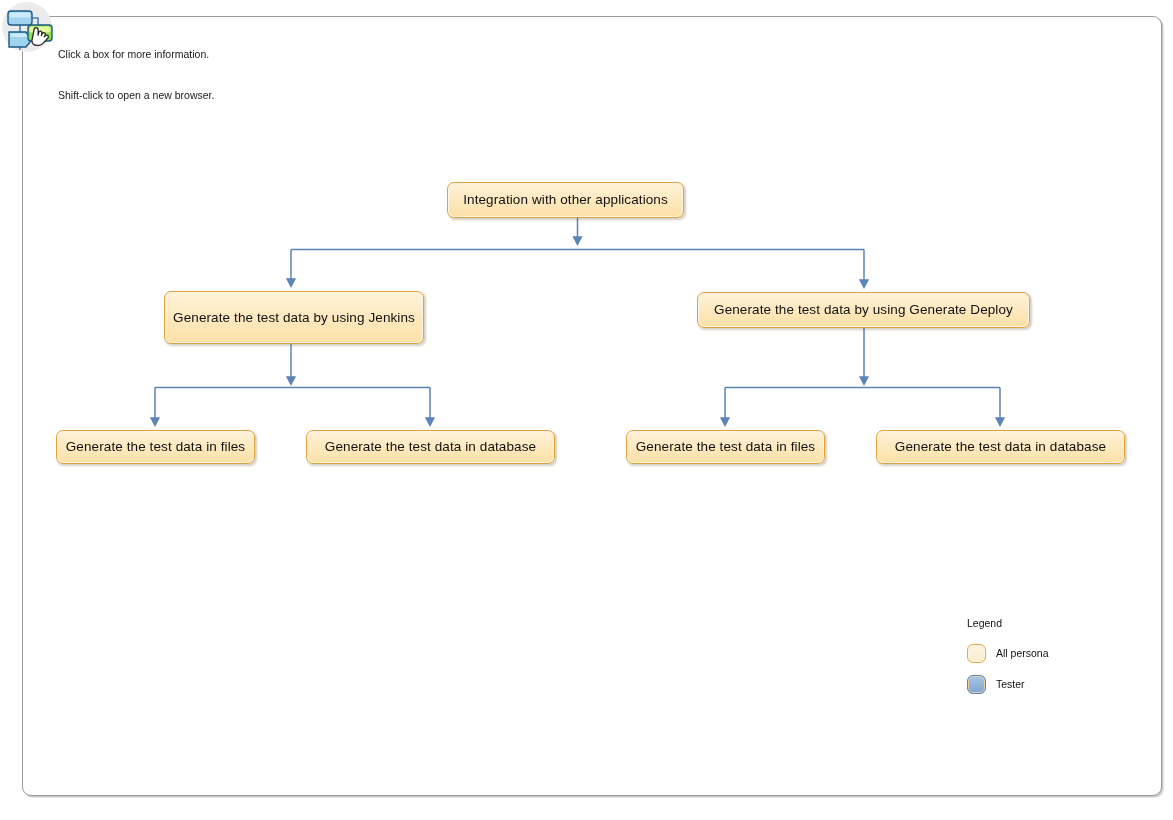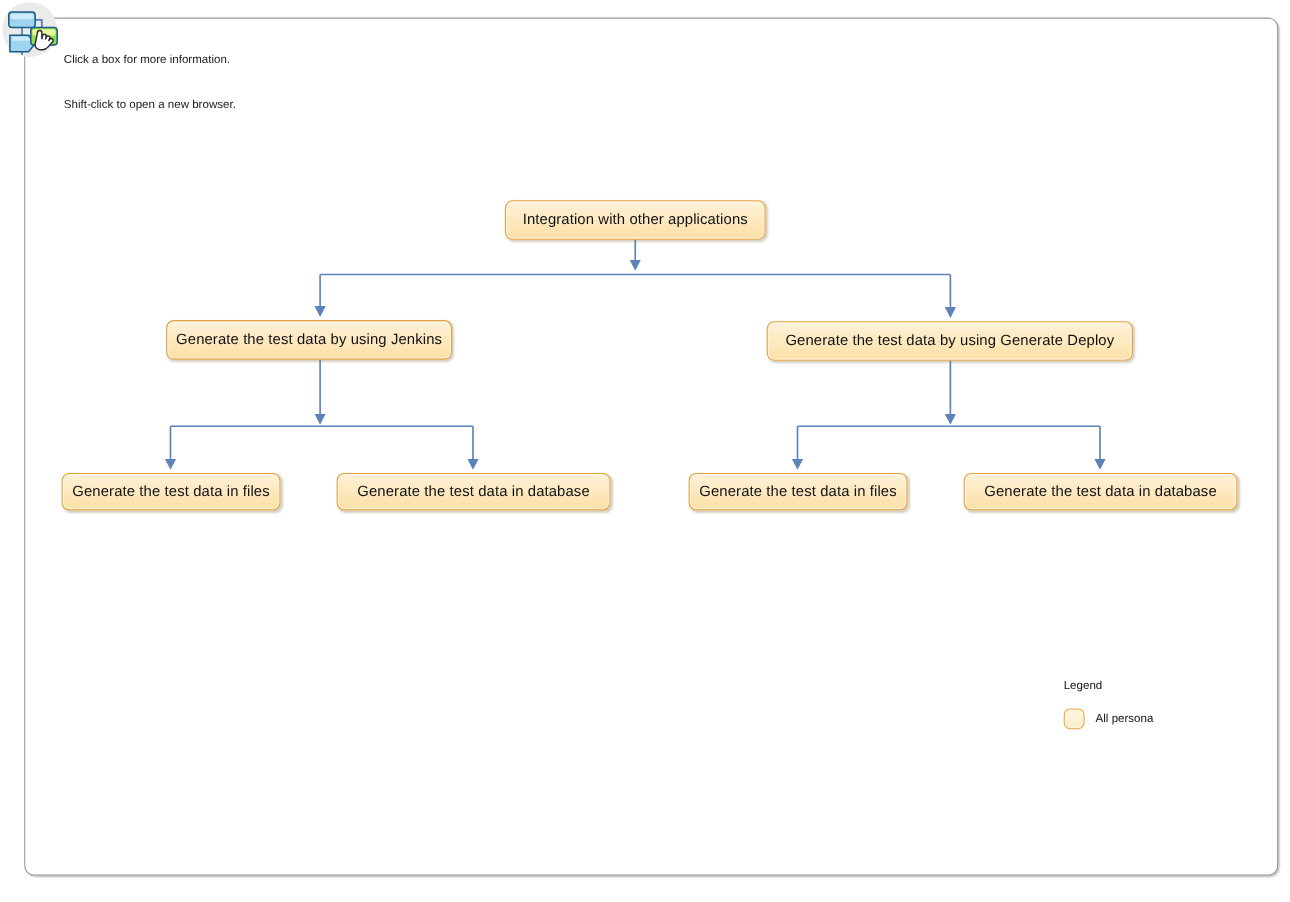--- a/index.html
+++ b/index.html
@@ -199,25 +199,25 @@
       <path d="M430,387.5 L430,422" marker-end="url(#arrowhead)"></path>
 
       <path d="M864,328 L864,381" marker-end="url(#arrowhead)"></path>
       <path d="M725,387.5 L1000,387.5"></path>
       <path d="M725,387.5 L725,422" marker-end="url(#arrowhead)"></path>
       <path d="M1000,387.5 L1000,422" marker-end="url(#arrowhead)"></path>
     </g>
   </svg>
 </div>
 
-<div class="node" style="left:459px; top:182px; width:237px; height:36px;">
+<div class="node" style="left:447px; top:182px; width:237px; height:36px;">
   <span class="node-label">Integration with other applications</span>
 </div>
 
-<div class="node" style="left:151px; top:291px; width:260px; height:36px;">
+<div class="node" style="left:164px; top:291px; width:260px; height:53px;">
   <span class="node-label">Generate the test data by using Jenkins</span>
 </div>
 
 <div class="node" style="left:697px; top:292px; width:333px; height:36px;">
   <span class="node-label">Generate the test data by using Generate Deploy</span>
 </div>
 
 <div class="node" style="left:56px; top:430px; width:199px; height:34px;">
   <span class="node-label">Generate the test data in files</span>
 </div>
@@ -236,14 +236,18 @@
 
 <div id="legend">
   <div id="legend-title">Legend</div>
 
   <div class="legend-row">
     <span class="legend-swatch sw-all"></span>
     <span class="legend-label">All persona</span>
   </div>
 
 
+  <div class="legend-row">
+    <span class="legend-swatch sw-tester"></span>
+    <span class="legend-label">Tester</span>
+  </div>
 
 </div>
 
 </body></html>

